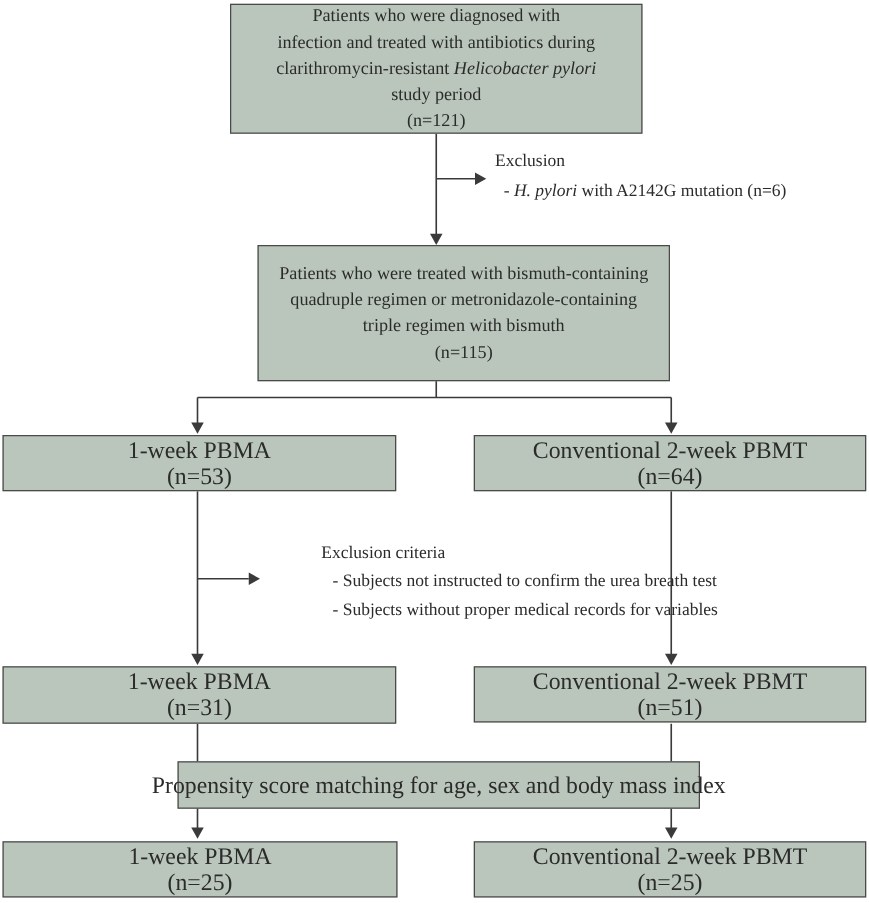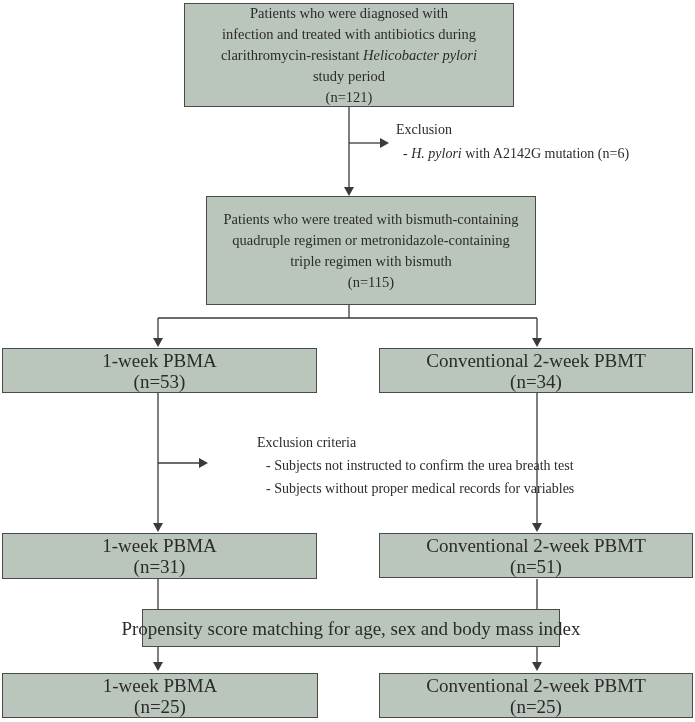--- a/index.html
+++ b/index.html
@@ -125,21 +125,21 @@
     <div class="bl">triple regimen with bismuth</div>
     <div class="bl">(n=115)</div>
   </div>
 
   <div class="box small" id="box-r3-left">
     <div class="bl">1-week PBMA</div>
     <div class="bl">(n=53)</div>
   </div>
   <div class="box small" id="box-r3-right">
     <div class="bl">Conventional 2-week PBMT</div>
-    <div class="bl">(n=34)</div>
+    <div class="bl">(n=64)</div>
   </div>
 
   <div class="annotation criteria" id="note-exclusion2">
     <div>Exclusion criteria</div>
     <div class="items">- Subjects not instructed to confirm the urea breath test</div>
     <div class="items">- Subjects without proper medical records for variables</div>
   </div>
 
   <div class="box small" id="box-r4-left">
     <div class="bl">1-week PBMA</div>

